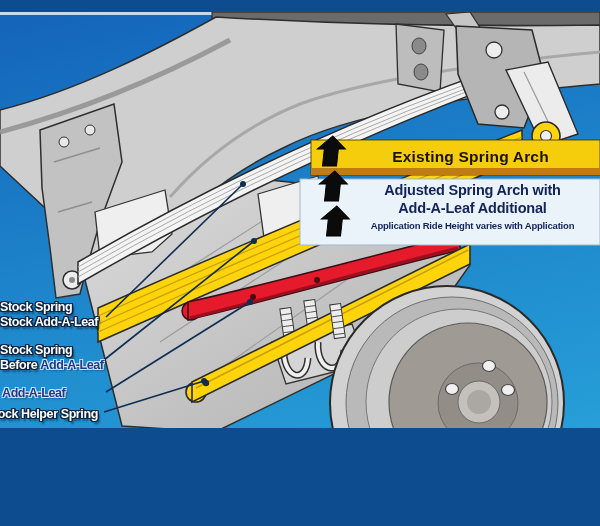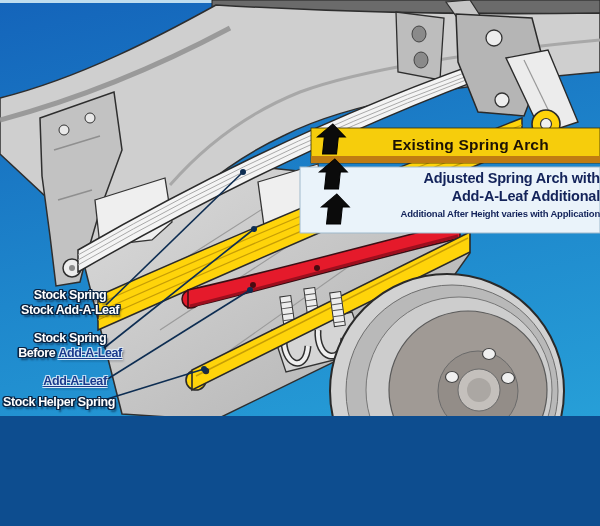--- a/index.html
+++ b/index.html
@@ -1,52 +1,51 @@
 <!DOCTYPE html>
 <html style="--bg-top: #1464BA; --bg-bottom: #27A0D8; --banner-yellow: #F6CD0C; --banner-yellow-edge: #C07C12; --banner-white: #EAF3FA; --banner1-text: #1C1205; --banner2-text: #13235A; --label-white: #FFFFFF; --label-navy: #1A3A8C; --label-outline: #0A2443; --spring-yellow: #FFD40A; --add-a-leaf-red: #E51A2B; --metal-light: #D2D2D2; --metal-mid: #B5B5B5; --leader-line: #0D2D52; --arrow-black: #0B0B0B;"><head>
 <meta charset="utf-8">
 <style>
   html,body{margin:0;padding:0;background:#0d4d8f;}
   .stage{
     position:relative;width:600px;height:416px;overflow:hidden;
     font-family:"Liberation Sans",sans-serif;
+    margin-top:12px;
   }
   .stage svg{position:absolute;left:0;top:0;}
   .txt{position:absolute;z-index:5;}
   
   .banner1-text{
     left:341px;top:136px;width:259px;text-align:center;
     font-size:15.5px;font-weight:bold;letter-spacing:.2px;
     color:var(--banner1-text,#1C1205);
   }
   .banner2-text{
-    left:345px;top:169px;width:255px;text-align:right;
+    left:345px;top:169px;width:255px;text-align:center;
     color:var(--banner2-text,#13235A);font-weight:bold;
   }
   .banner2-text .big{font-size:14.5px;line-height:18px;letter-spacing:-.2px;}
   .banner2-text .small{font-size:9.5px;line-height:12px;margin-top:3px;letter-spacing:-.2px;white-space:nowrap;}
   
   .callout{
-    text-align:center;font-weight:bold;font-size:12.5px;line-height:15px;
+    text-align:left;font-weight:bold;font-size:12.5px;line-height:15px;
     letter-spacing:-.4px;color:var(--label-white,#fff);
     text-shadow:
       -1.2px -1.2px 0 var(--label-outline,#0A2443), 1.2px -1.2px 0 var(--label-outline,#0A2443),
       -1.2px 1.2px 0 var(--label-outline,#0A2443), 1.2px 1.2px 0 var(--label-outline,#0A2443),
       0 -1.4px 0 var(--label-outline,#0A2443), 0 1.4px 0 var(--label-outline,#0A2443),
       -1.4px 0 0 var(--label-outline,#0A2443), 1.4px 0 0 var(--label-outline,#0A2443),
       2px 3px 2px rgba(0,10,30,.55);
-    padding-left: 11px;
   }
   .navy{
     color:var(--label-navy,#1A3A8C);
     text-shadow:
       -1px -1px 0 rgba(225,238,250,.85), 1px -1px 0 rgba(225,238,250,.85),
       -1px 1px 0 rgba(225,238,250,.85), 1px 1px 0 rgba(225,238,250,.85),
       2px 2px 2px rgba(0,10,30,.4);
-    text-decoration: underline;
   }
   .lbl-before{left:0;top:288px;width:118px;}
   .lbl-after{left:0;top:331px;width:118px;}
   .lbl-addaleaf{left:2px;top:374px;width:124px;}
   .lbl-helper{left:-14px;top:395px;width:124px;white-space:nowrap;}
 </style>
 </head>
 <body>
 
 <div class="stage">
@@ -211,21 +210,21 @@
 
     <rect x="0" y="513" width="600" height="4" fill="#2E9C86"></rect>
     <rect x="0" y="517" width="600" height="9" fill="#EDF4F8"></rect>
   </svg>
 
   <div class="txt banner1-text">Existing Spring Arch</div>
 
   <div class="txt banner2-text">
     <div class="big">Adjusted Spring Arch with</div>
     <div class="big">Add-A-Leaf Additional</div>
-    <div class="small">Additional After Height varies with Application</div>
+    <div class="small">Application Ride Height varies with Application</div>
   </div>
 
   <div class="txt callout lbl-before">
     <div>Stock Spring</div>
     <div>Stock Add-A-Leaf</div>
   </div>
 
   <div class="txt callout lbl-after">
     <div>Stock Spring</div>
     <div><span>Before</span>&nbsp;<span class="navy">Add-A-Leaf</span></div>

